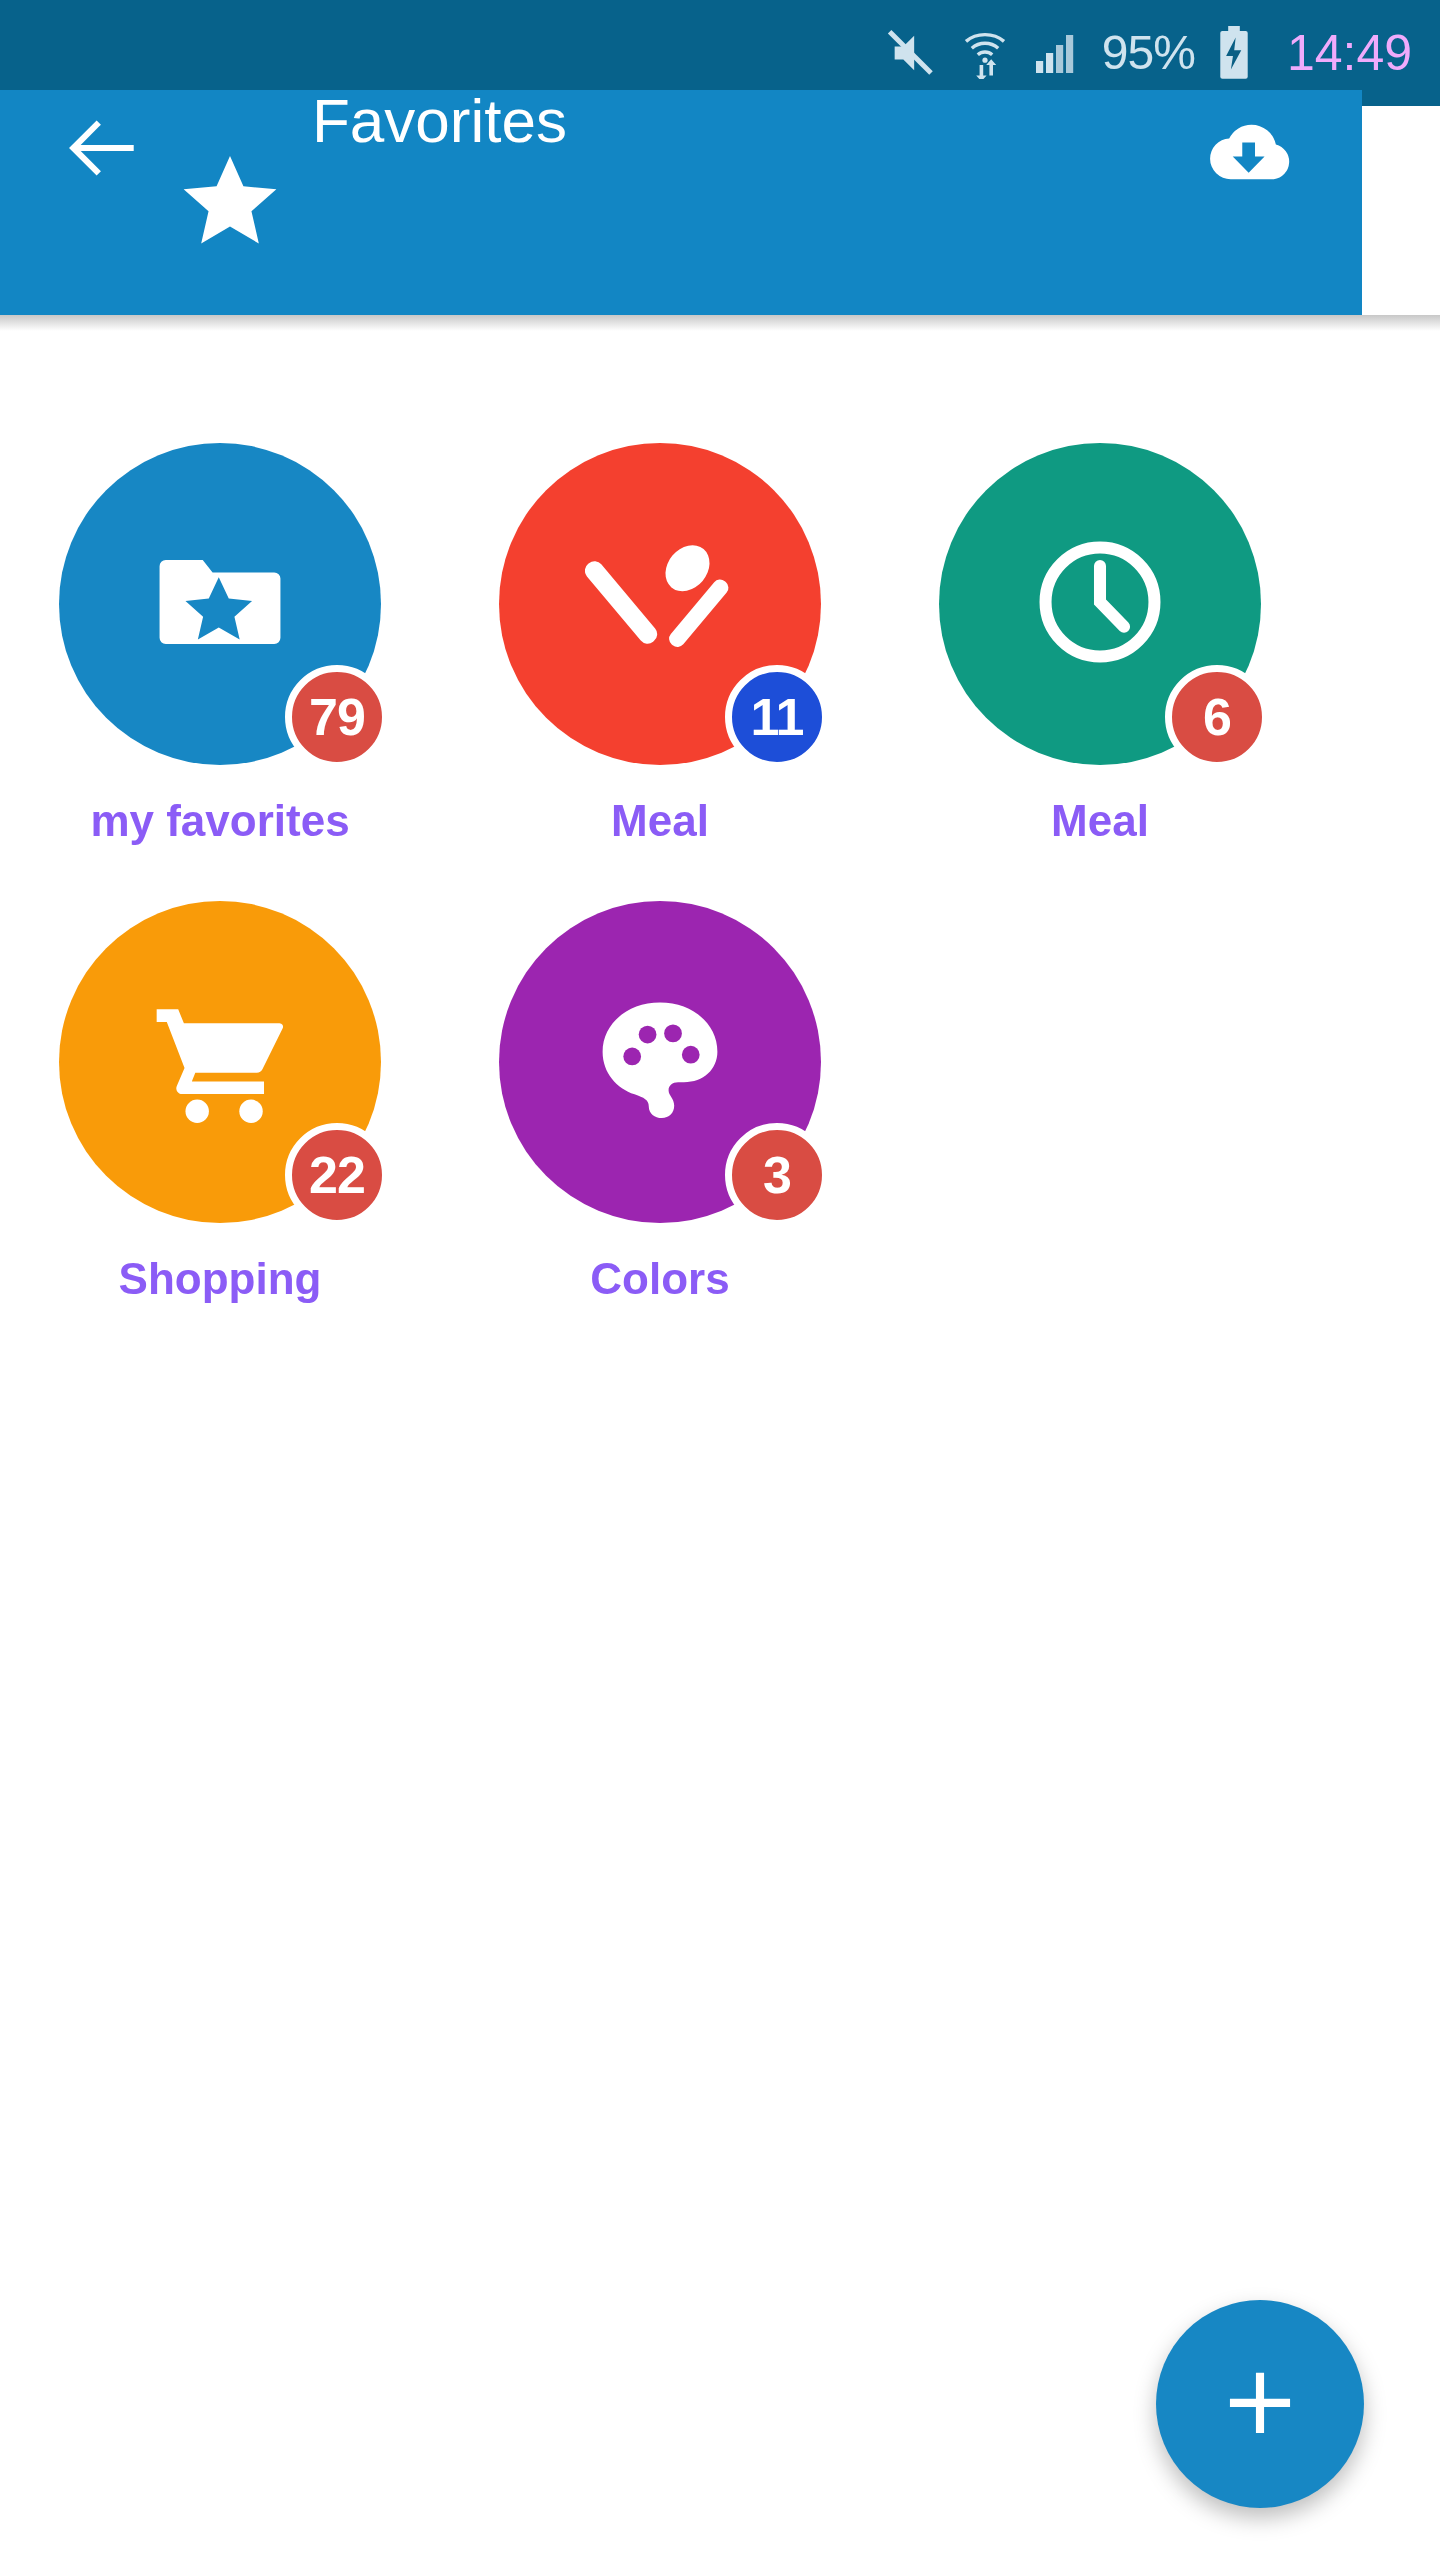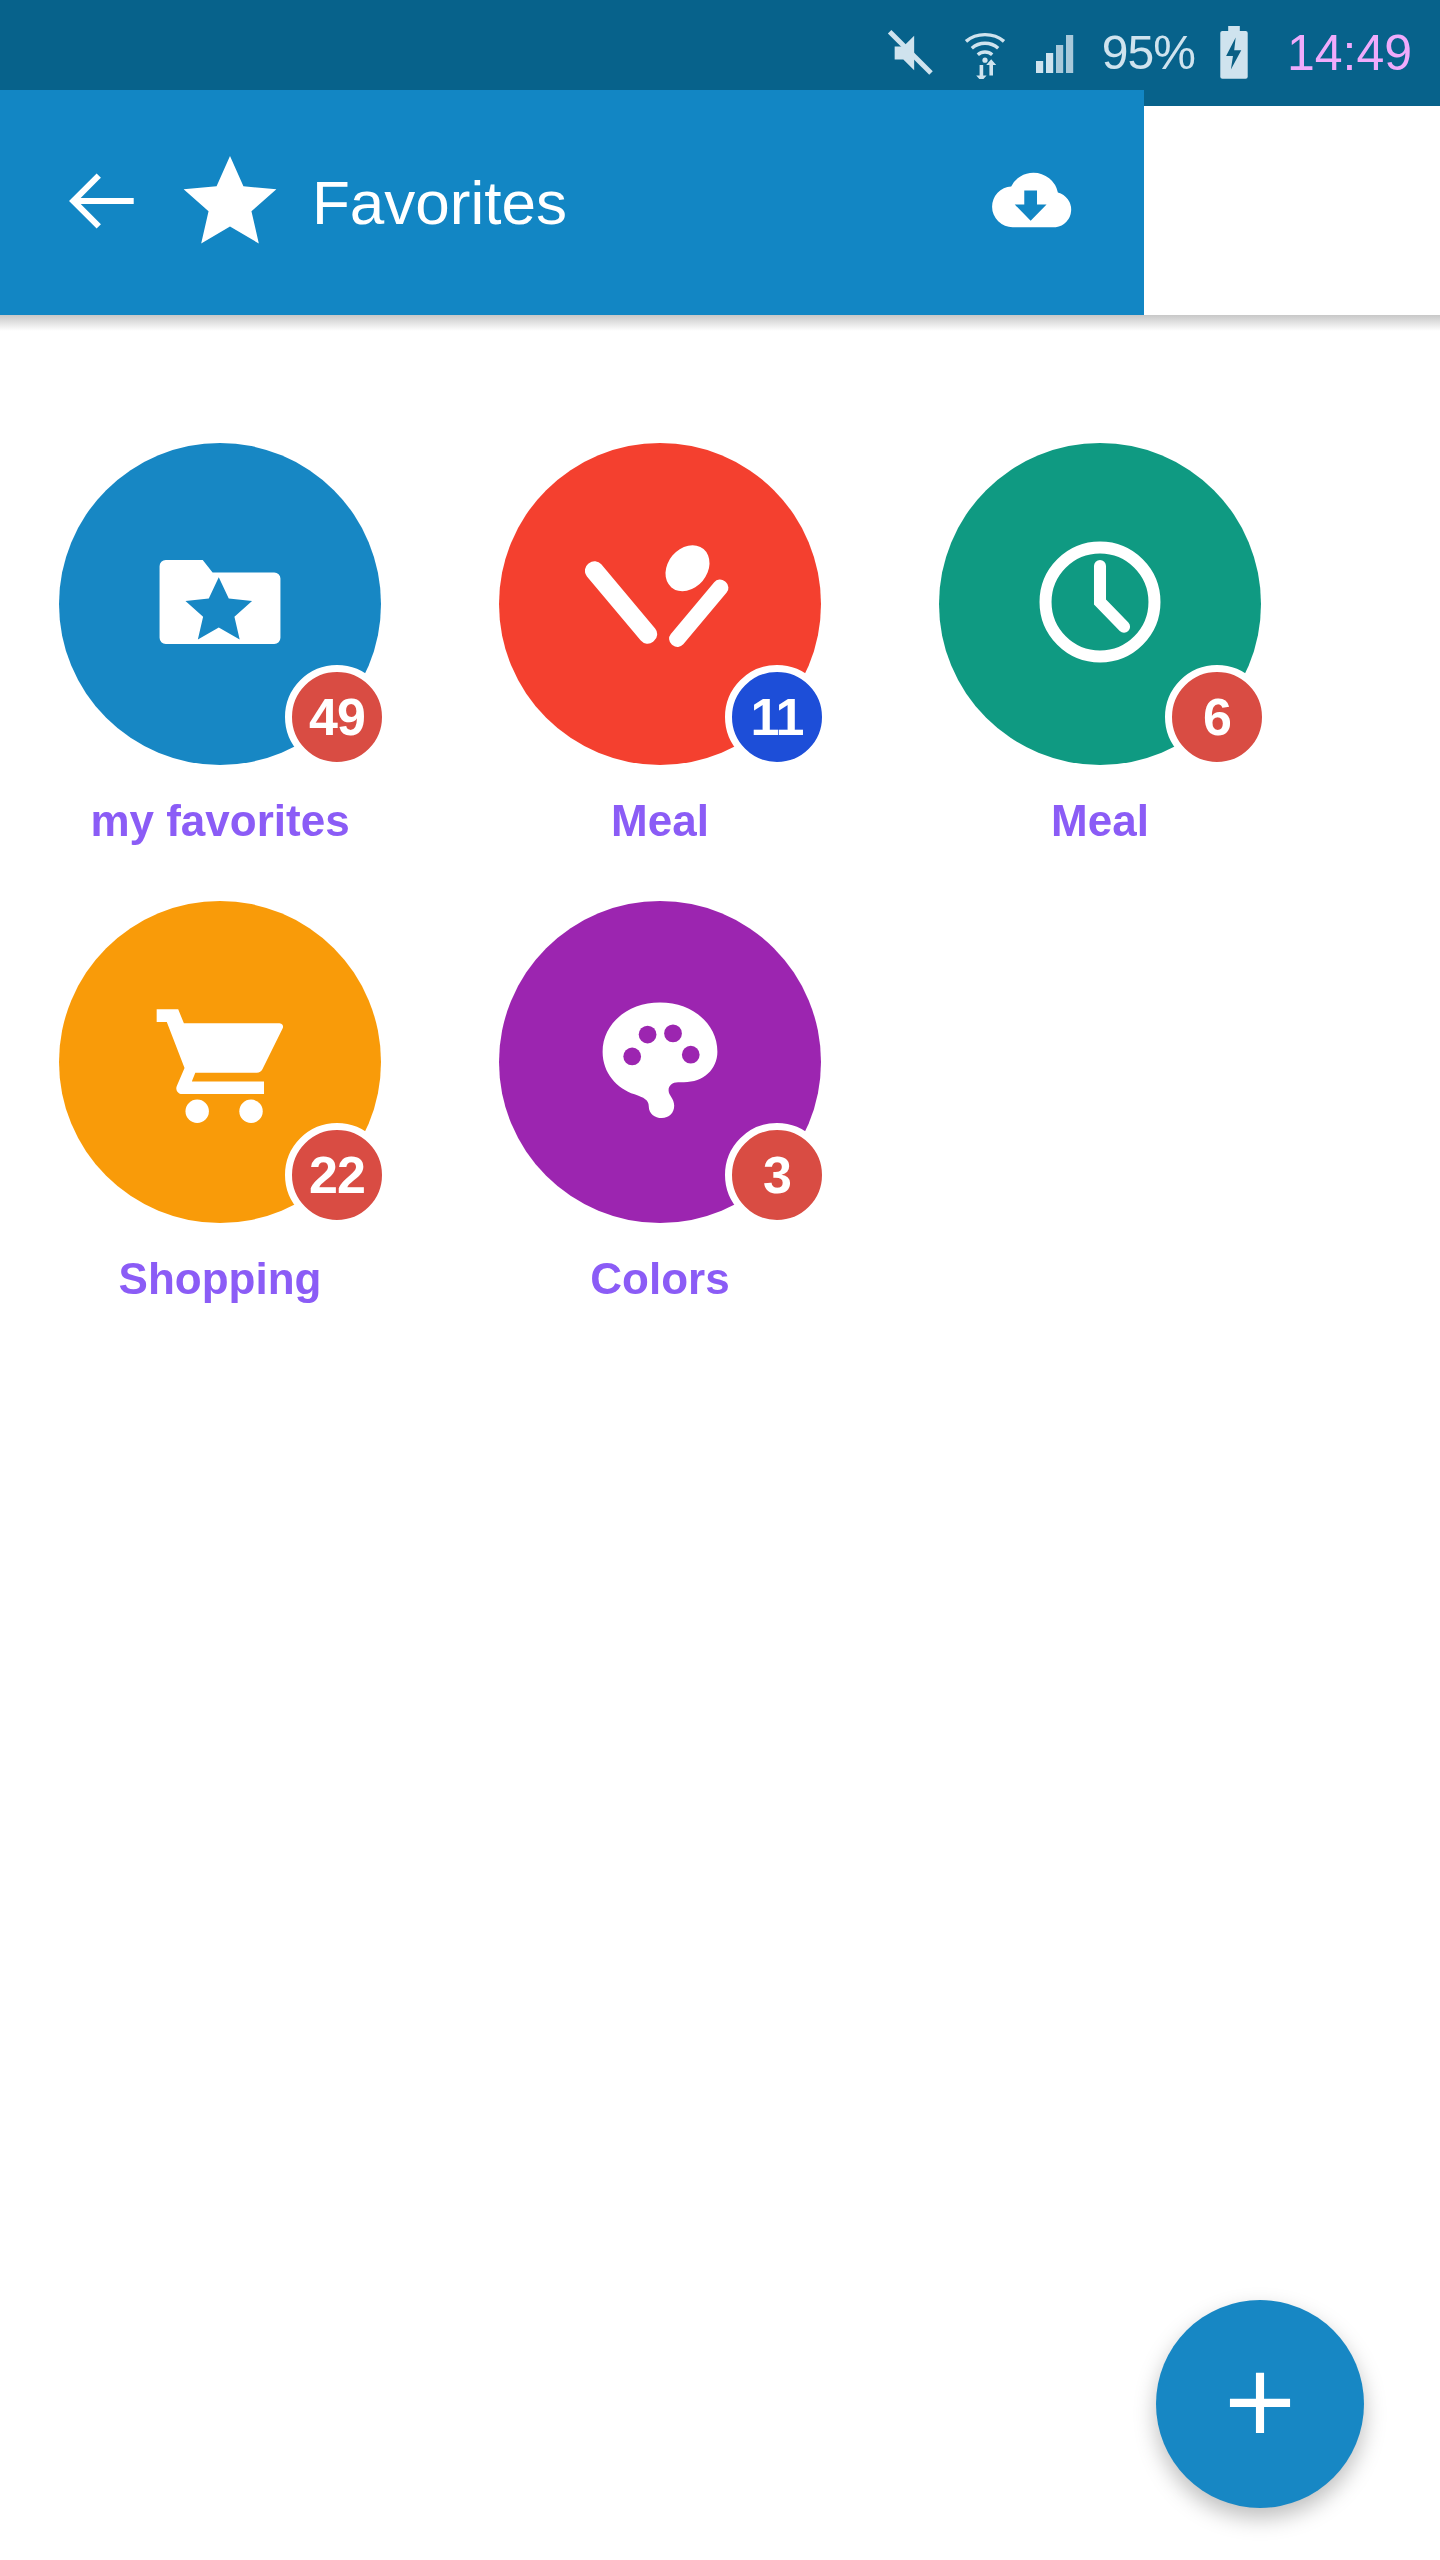--- a/index.html
+++ b/index.html
@@ -25,23 +25,23 @@
     letter-spacing:-1px; line-height:1;
   }
   .sb-clock{
     color:#f0abfc; font-size:50px; font-weight:400;
     letter-spacing:0px; line-height:1; margin-left:14px;
   }
 
   
   .app-bar{
     position:absolute; top:90px; left:0;
-    width:1144px; height:225px;
+    width:1362px; height:225px;
     background:#1286c4;
-    display:flex; align-items:center;
+    display:flex; 
   }
   .app-bar-shadow{
     position:absolute; top:315px; left:0;
     width:1440px; height:16px;
     background:linear-gradient(to bottom, rgba(0,0,0,.22), rgba(0,0,0,0));
     pointer-events:none;
   }
   .back-btn{
     width:120px; height:120px; margin-left:42px;
     display:flex; align-items:center; justify-content:center;
@@ -191,21 +191,21 @@
   <div class="grid-item">
     <div class="circle-wrap">
       <div class="circle" id="c0" style="background: rgb(23, 135, 196);">
         <span>
           <svg width="148" height="148" viewBox="0 0 24 24">
             <path fill="#ffffff" d="M3.2 5.2h6.0l1.6 2.0h10.0a1 1 0 0 1 1 1v9.6a1 1 0 0 1-1 1H3.2a1 1 0 0 1-1-1V6.2a1 1 0 0 1 1-1z"></path>
             <path fill="#1787c4" d="M11.8 8.0l1.62 3.45 3.78.37-2.86 2.56.85 3.72-3.39-1.97-3.39 1.97.85-3.72L6.4 11.82l3.78-.37z"></path>
           </svg>
         </span>
       </div>
-      <div class="badge" style="background: rgb(217, 76, 67);">49</div>
+      <div class="badge" style="background: rgb(217, 76, 67);">79</div>
     </div>
     <div class="item-label">my favorites</div>
   </div>
 
   <div class="grid-item">
     <div class="circle-wrap">
       <div class="circle" id="c1" style="background: rgb(244, 64, 47);">
         <span>
           <svg width="150" height="150" viewBox="0 0 24 24">
             <rect x="4.2" y="4.0" width="3.0" height="16.2" rx="1.4" fill="#ffffff" transform="rotate(-40 5.7 12)"></rect>

